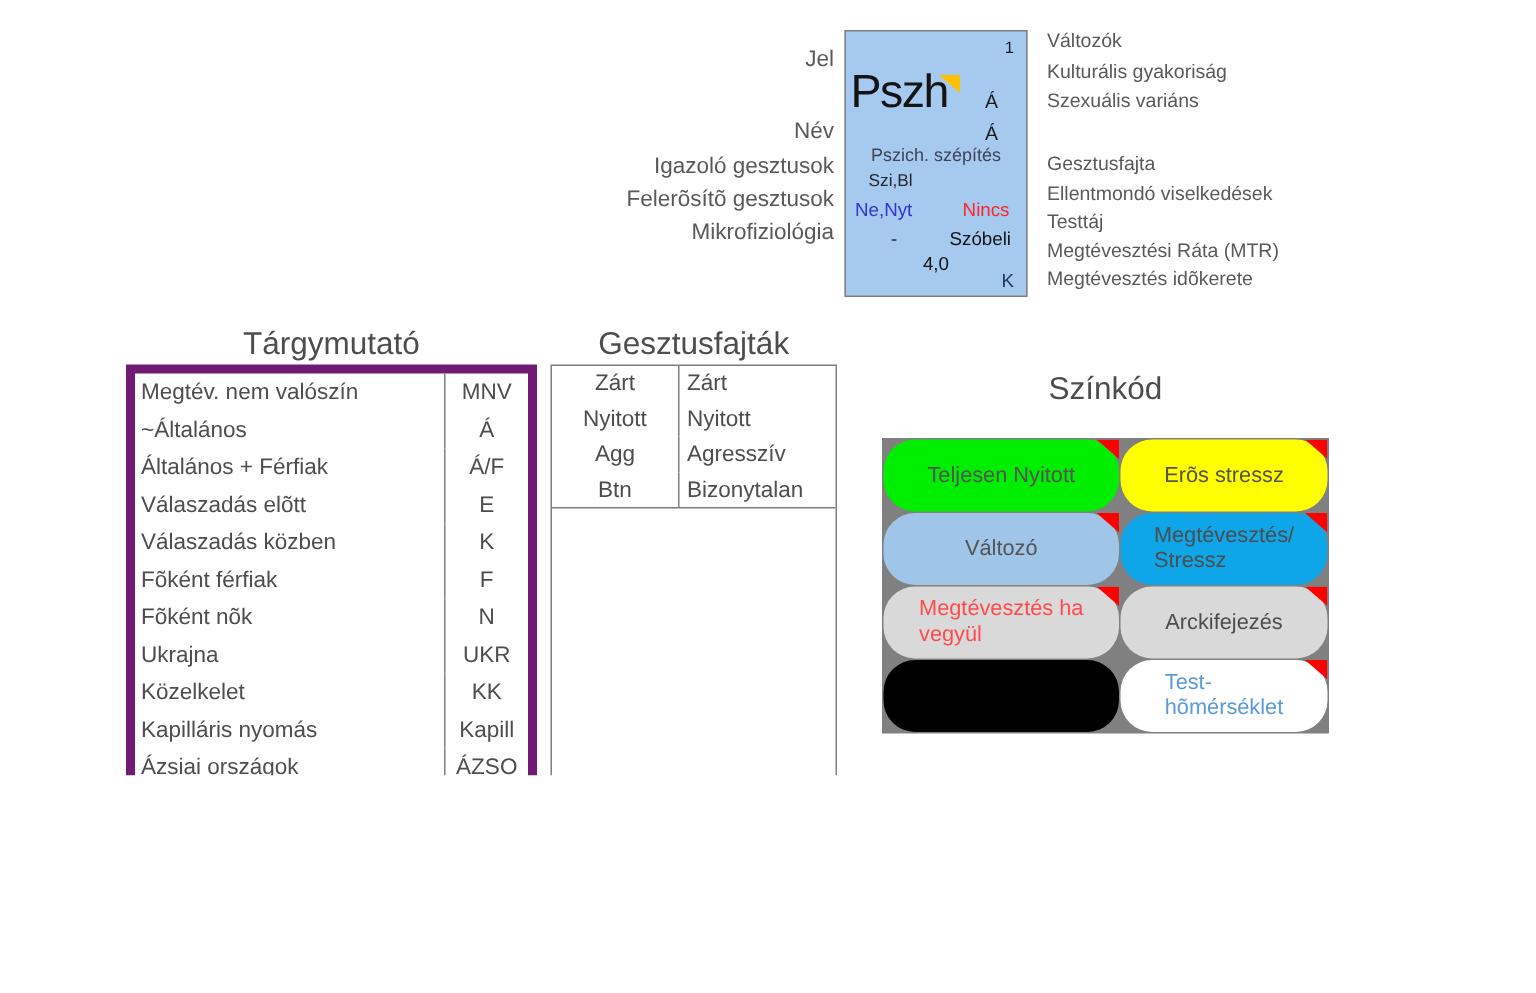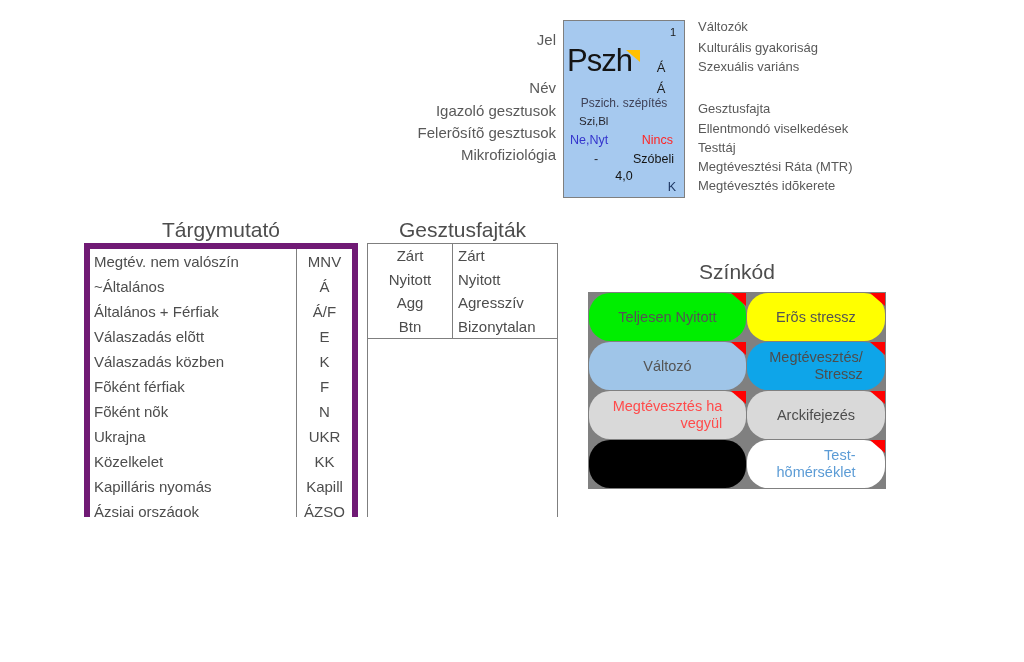--- a/index.html
+++ b/index.html
@@ -35,21 +35,21 @@
 
   .gest-table{left:367px;top:243px;width:191px;height:312px;border:1px solid #7f7f7f;box-sizing:border-box;display:flex;flex-direction:column;}
   .gest-top{height:94px;border-bottom:1px solid #7f7f7f;display:flex;flex-direction:column;}
   .gest-row{flex:1;display:flex;align-items:center;font-size:15px;color:#4d4d4d;}
   .gest-row .abbr{width:85px;align-self:stretch;display:flex;align-items:center;justify-content:center;border-right:1px solid #7f7f7f;box-sizing:border-box;}
   .gest-row .lbl{flex:1;padding-left:5px;white-space:nowrap;}
   .gest-rest{flex:1;}
 
   
   .color-grid{left:588px;top:292px;width:298px;background:#808080;padding:1px;display:grid;grid-template-columns:157px 138px;grid-auto-rows:48px;gap:1px;box-sizing:border-box;}
-  .color-cell{position:relative;display:flex;align-items:center;justify-content:center;text-align:right;font-size:14.5px;line-height:17px;white-space:pre-line;border-radius:21px;}
+  .color-cell{position:relative;display:flex;align-items:center;justify-content:center;text-align:left;font-size:14.5px;line-height:17px;white-space:pre-line;border-radius:21px;}
   .corner{position:absolute;top:0;right:0;width:15px;height:13px;clip-path:polygon(0 0,100% 0,100% 100%);}
 </style>
 </head>
 <body>
 
 <div class="canvas">
 
   <div class="abs callout-left" style="left:250px;top:31px;width:306px;">Jel</div>
   <div class="abs callout-left" style="left:250px;top:79px;width:306px;">Név</div>
   <div class="abs callout-left" style="left:250px;top:102px;width:306px;">Igazoló gesztusok</div>
@@ -148,21 +148,21 @@
           <div class="lbl">Agresszív</div>
         </div>
       <div class="gest-row">
           <div class="abbr">Btn</div>
           <div class="lbl">Bizonytalan</div>
         </div>
     </div>
     <div class="gest-rest"></div>
   </div>
 
-  <div class="abs tbl-title" style="left:657px;top:260px;width:160px;">Színkód</div>
+  <div class="abs tbl-title" style="left:657px;top:248px;width:160px;">Színkód</div>
   <div class="abs color-grid">
     <div class="color-cell" style="background-color: rgb(0, 238, 0); color: rgb(84, 84, 84);"><span>Teljesen Nyitott</span><div class="corner" style="background-color: rgb(255, 0, 0);"></div></div>
     <div class="color-cell" style="background-color: rgb(255, 255, 0); color: rgb(84, 84, 84);"><span>Erõs stressz</span><div class="corner" style="background-color: rgb(255, 0, 0);"></div></div>
     <div class="color-cell" style="background-color: rgb(159, 197, 232); color: rgb(84, 84, 84);"><span>Változó</span><div class="corner" style="background-color: rgb(255, 0, 0);"></div></div>
     <div class="color-cell" style="background-color: #0ea5e9; color: rgb(77, 77, 77);"><span>Megtévesztés/
 Stressz</span><div class="corner" style="background-color: rgb(255, 0, 0);"></div></div>
     <div class="color-cell" style="background-color: rgb(217, 217, 217); color: rgb(255, 75, 75);"><span>Megtévesztés ha
 vegyül</span><div class="corner" style="background-color: rgb(255, 0, 0);"></div></div>
     <div class="color-cell" style="background-color: rgb(217, 217, 217); color: rgb(77, 77, 77);"><span>Arckifejezés</span><div class="corner" style="background-color: rgb(255, 0, 0);"></div></div>
     <div class="color-cell" style="background-color: rgb(0, 0, 0); color: rgb(0, 0, 0);"><span></span><div class="corner"></div></div>

